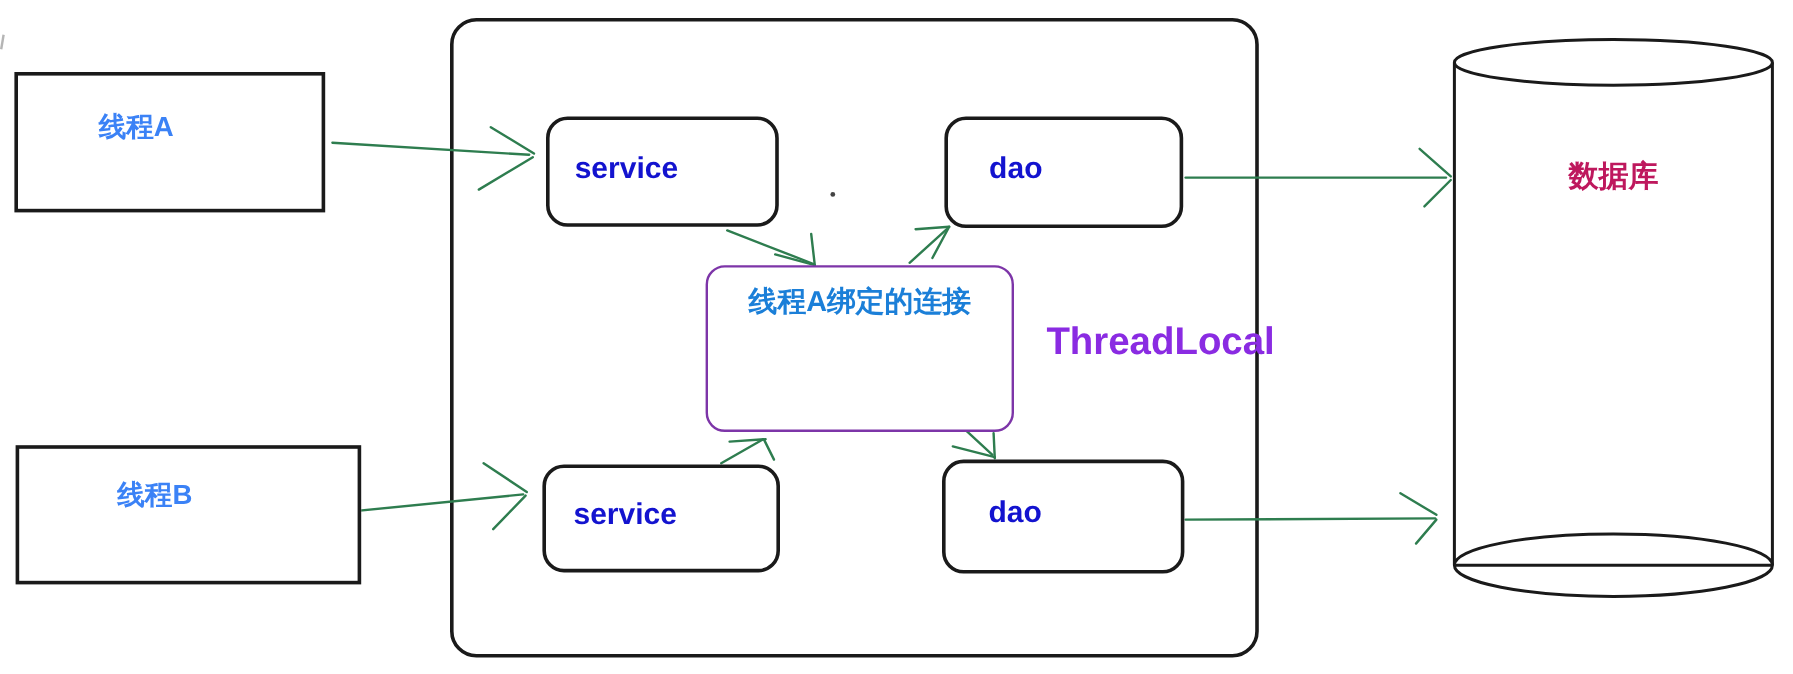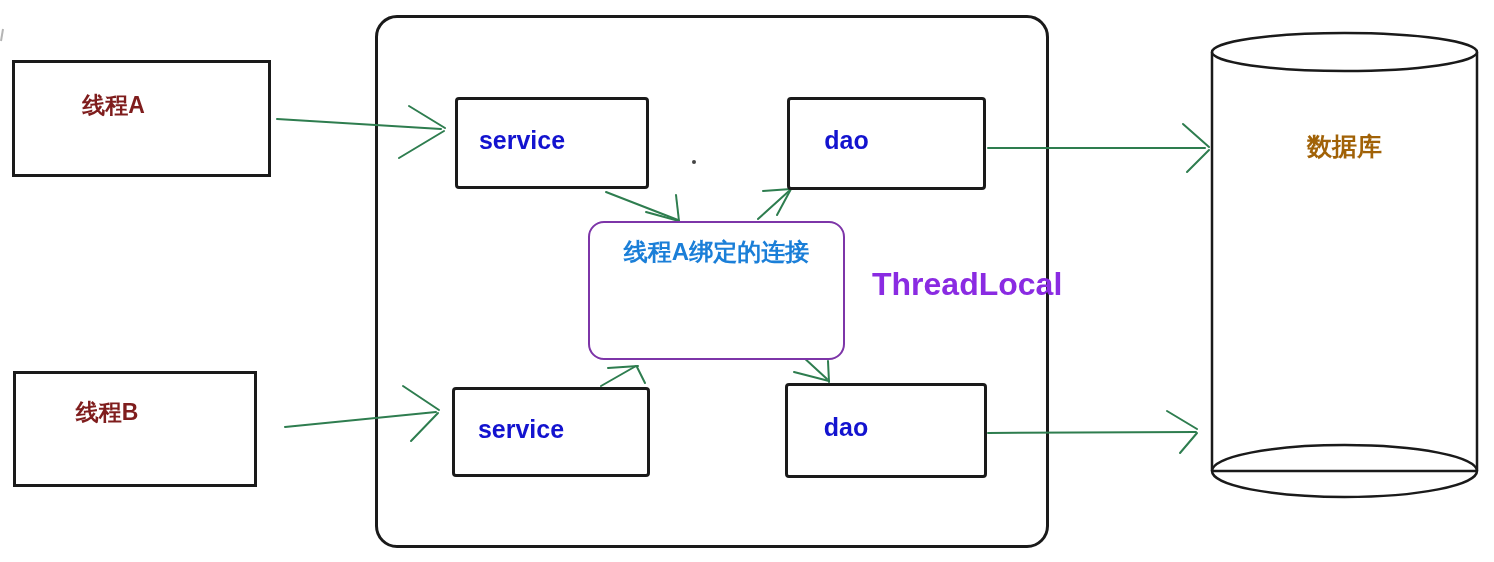--- a/index.html
+++ b/index.html
@@ -12,51 +12,51 @@
   }
   html,body{margin:0;padding:0;background:#ffffff;}
   body{font-family:"Liberation Sans","DejaVu Sans",sans-serif;}
   .canvas{
     position:relative;width:1494px;height:562px;background:#ffffff;overflow:hidden;
   }
   .layer{position:absolute;left:0;top:0;width:1494px;height:562px;}
   .node{
     position:absolute;box-sizing:border-box;background:#ffffff;
     display:flex;align-items:center;justify-content:center;
-    color:#7f1d1d;font-weight:bold;
+    color:#3b82f6;font-weight:bold;
   }
   .rect-plain{border:3px solid var(--border);}
-  .rect-round{border:3px solid var(--border);border-radius:4px;}
+  .rect-round{border:3px solid var(--border);border-radius:18px;}
   .container-box{
     position:absolute;box-sizing:border-box;background:transparent;
     border:3px solid var(--border);border-radius:22px;
     left:375px;top:15px;width:674px;height:533px;
   }
   .thread-a{left:12px;top:60px;width:259px;height:117px;font-size:23px;padding:0 56px 27px 0;}
-  .thread-b{left:13px;top:371px;width:244px;height:116px;font-size:23px;padding:0 56px 34px 0;}
+  .thread-b{left:13px;top:371px;width:288px;height:116px;font-size:23px;padding:0 56px 34px 0;}
   .service-top{left:455px;top:97px;width:194px;height:92px;font-size:25px;color:var(--service-dao-text);padding:0 60px 6px 0;}
   .dao-top{left:787px;top:97px;width:199px;height:93px;font-size:25px;color:var(--service-dao-text);padding:0 80px 6px 0;}
   .service-bottom{left:452px;top:387px;width:198px;height:90px;font-size:25px;color:var(--service-dao-text);padding:0 60px 6px 0;}
   .dao-bottom{left:785px;top:383px;width:202px;height:95px;font-size:25px;color:var(--service-dao-text);padding:0 80px 6px 0;}
   .binding-box{
     position:absolute;box-sizing:border-box;background:#ffffff;
     left:588px;top:221px;width:257px;height:139px;
     border:2px solid var(--threadlocal-border);border-radius:16px;
     display:flex;flex-direction:column;align-items:center;
     padding-top:15px;gap:41px;
     color:var(--binding-text);font-weight:bold;font-size:24px;line-height:28px;
   }
   .threadlocal-label{
     position:absolute;left:872px;top:266px;
     color:var(--threadlocal-purple);font-weight:bold;font-size:32px;
   }
   .db-label{
     position:absolute;left:1212px;top:130px;width:265px;box-sizing:border-box;
     text-align:center;
-    color:#a16207;font-weight:bold;font-size:25px;
+    color:#be185d;font-weight:bold;font-size:25px;
   }
   .arrow{stroke:var(--arrow);stroke-width:2;fill:none;stroke-linecap:round;}
   .shape{stroke:var(--border);stroke-width:2.5;fill:none;}
   .shape-filled{stroke:var(--border);stroke-width:2.5;fill:#ffffff;}
 </style>
 </head>
 <body>
 
 <div class="canvas">
 

